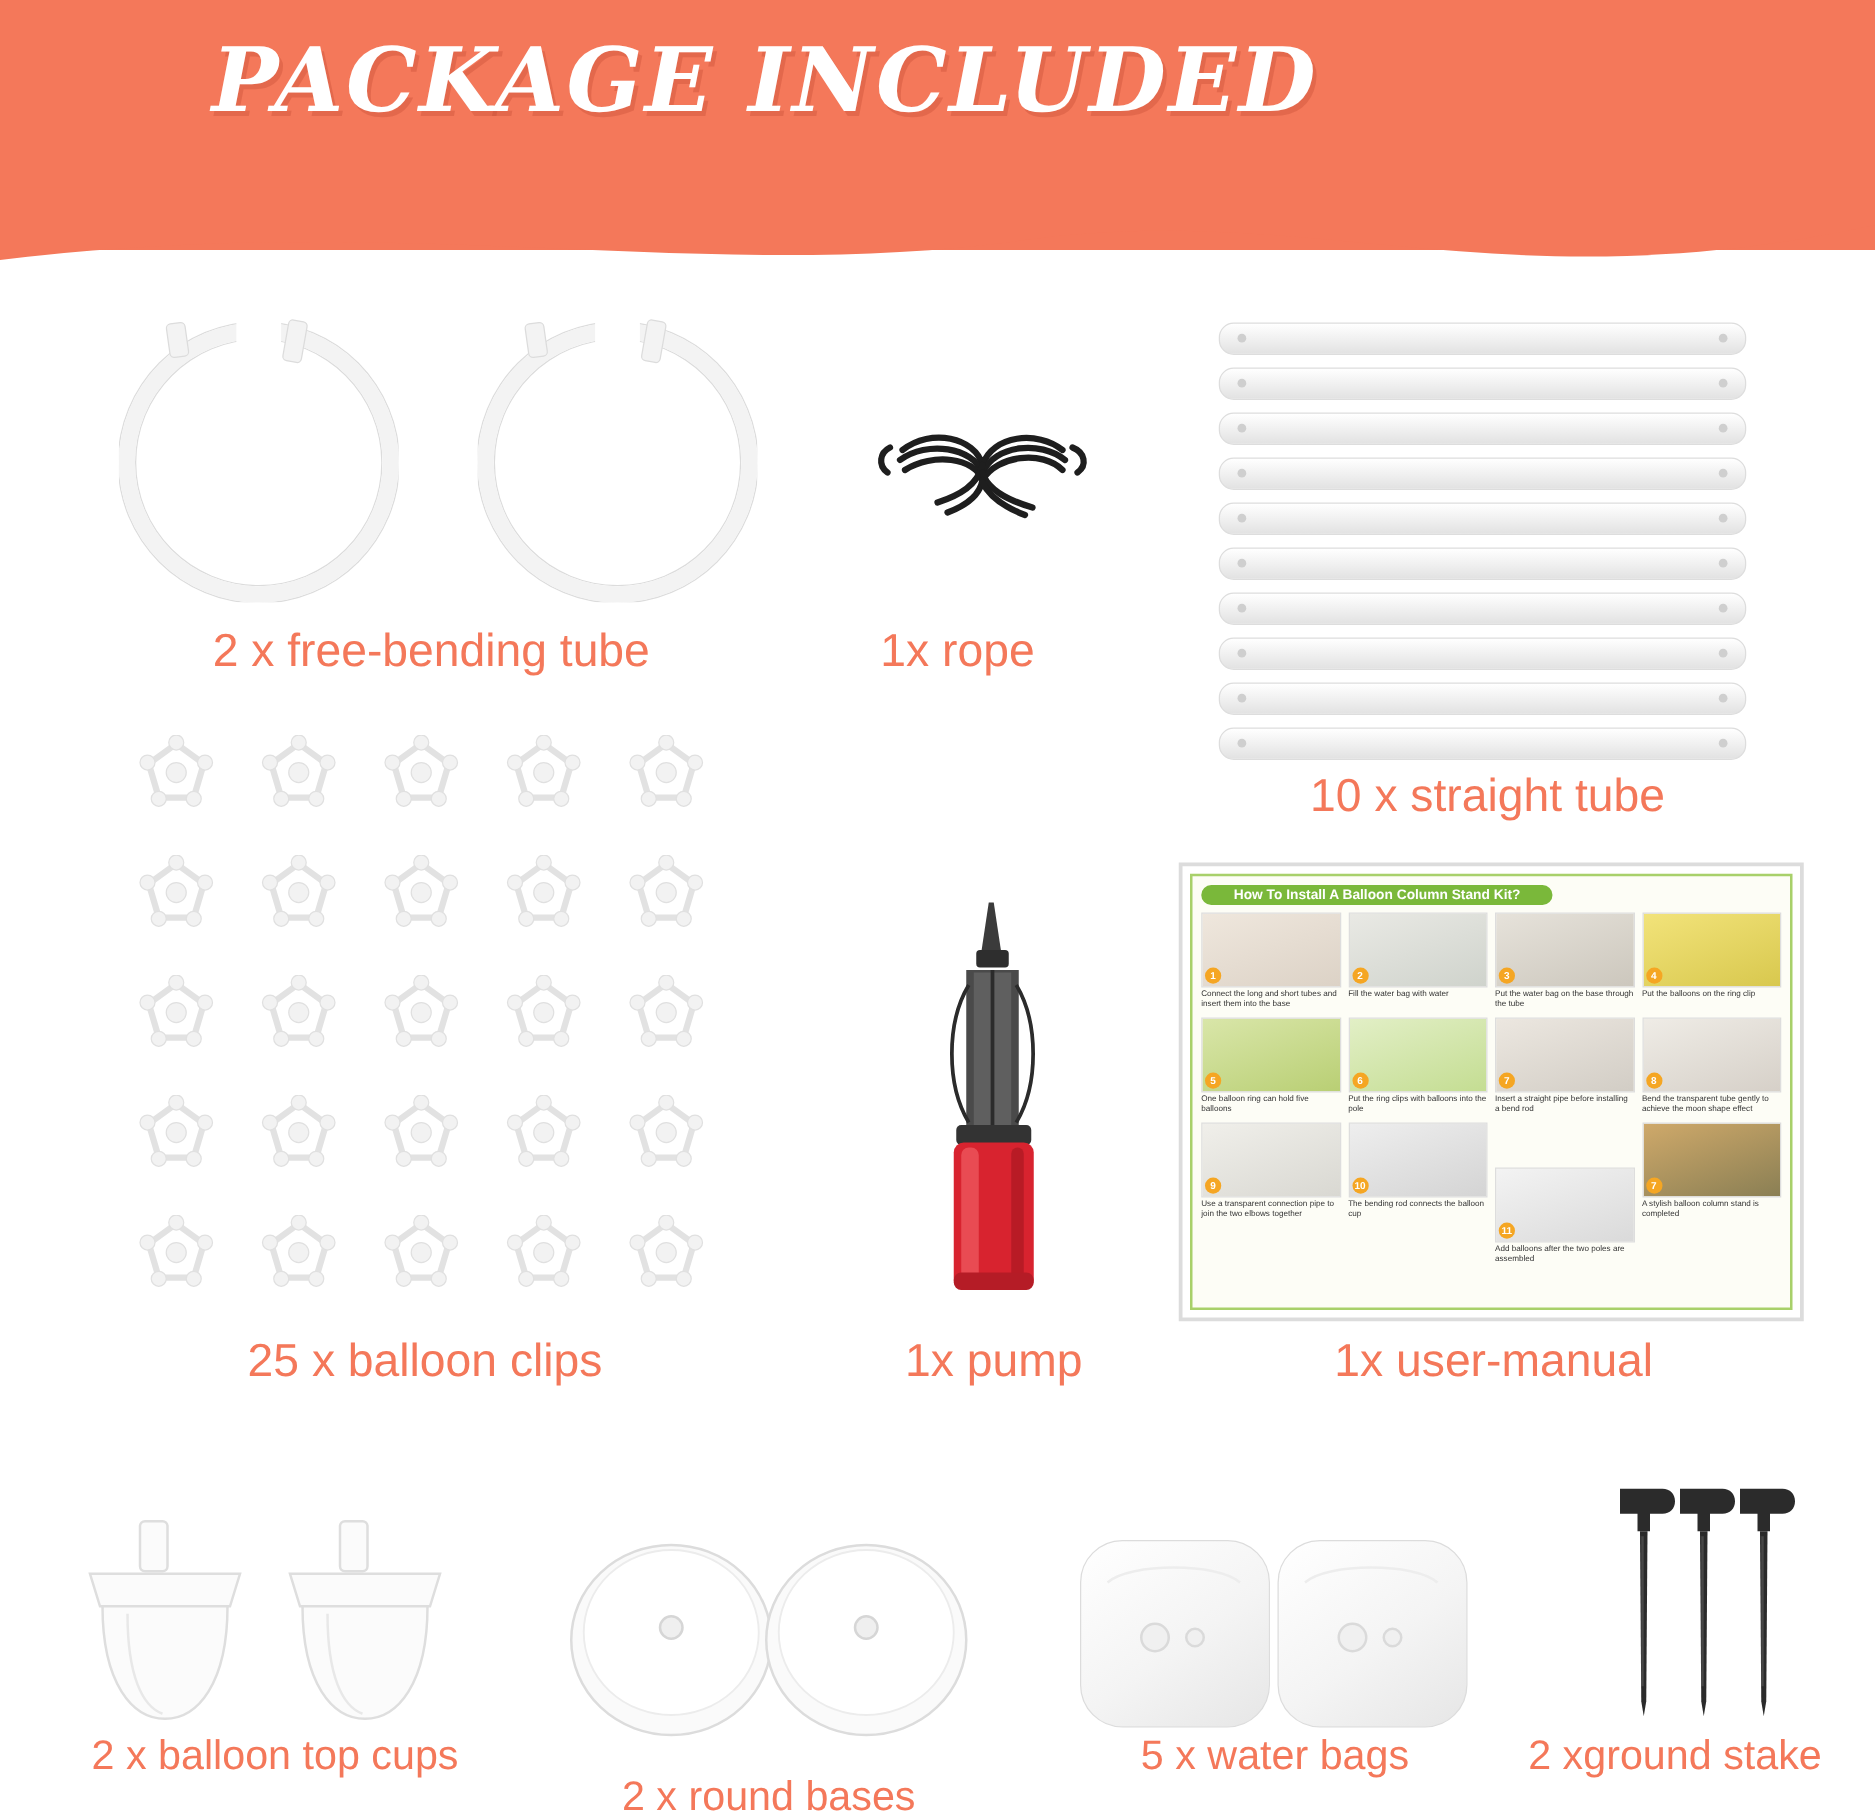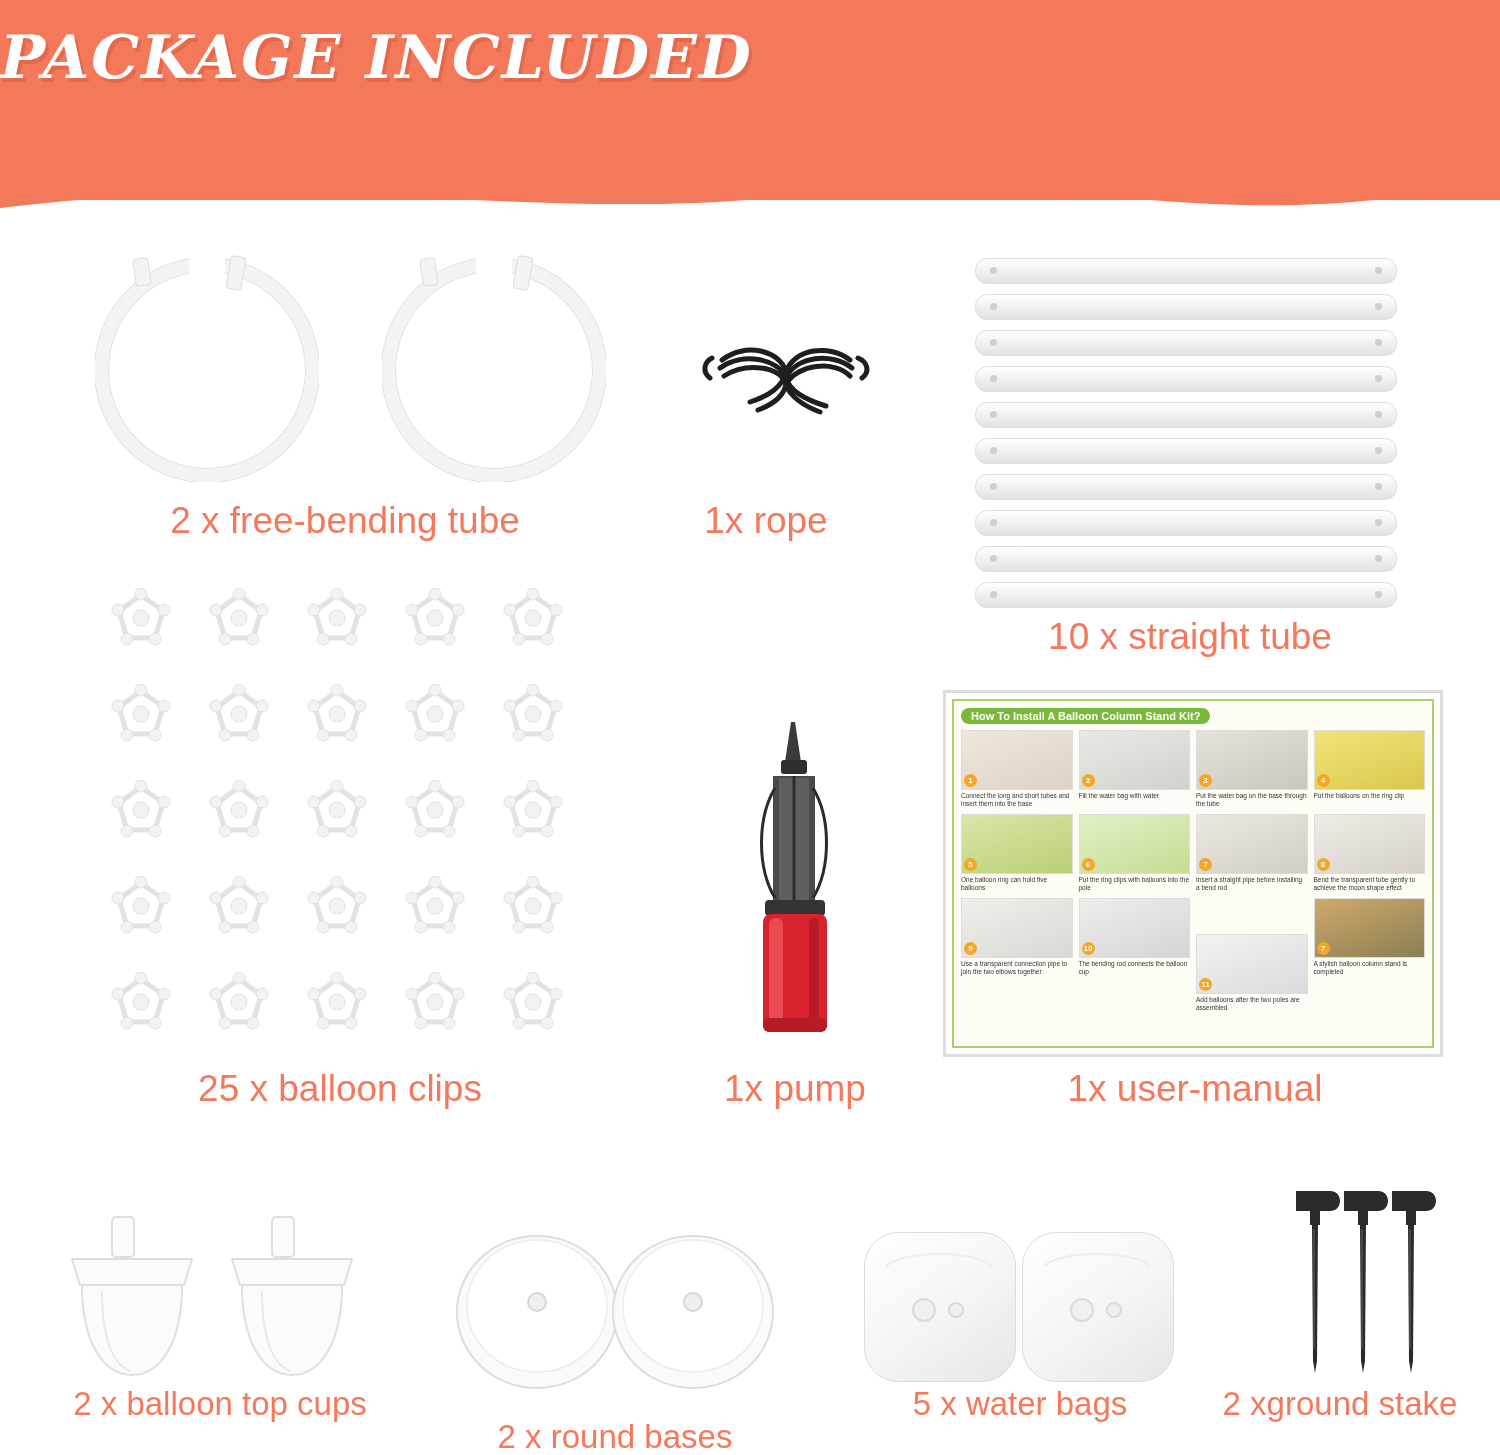--- a/index.html
+++ b/index.html
@@ -33,25 +33,25 @@
   .header-wave {
     position: absolute;
     left: 0; top: 150px;
     width: 1500px;
     height: 80px;
   }
   .header-title {
     position: absolute;
     left: 0; top: 22px;
     width: 1224px;
-    text-align: left;
+    text-align: center;
     font-family: "DejaVu Serif", serif;
     font-weight: bold;
     font-style: italic;
-    font-size: 60px;
+    font-size: 71px;
     letter-spacing: 2px;
     color: #ffffff;
     text-shadow: 3px 4px 0 rgba(190,70,45,0.30);
     white-space: nowrap;
   }
 
   
   .caption {
     position: absolute;
     color: #f4785a;
@@ -132,21 +132,21 @@
     font-size: 17px;
     font-family: "Liberation Sans", sans-serif;
     margin: 2px 0 5px;
   }
   .manual-sub {
     background: #7ab83a;
     color: #ffffff;
     font-size: 11px;
     font-weight: bold;
     border-radius: 9px;
-    padding: 2px 10px;
+    padding: 2px 26px;
     display: inline-block;
     margin-bottom: 6px;
   }
   .manual-grid {
     display: grid;
     grid-template-columns: repeat(4, 1fr);
     gap: 6px 6px;
   }
   .manual-cell { width: 100%; }
   .manual-img {

